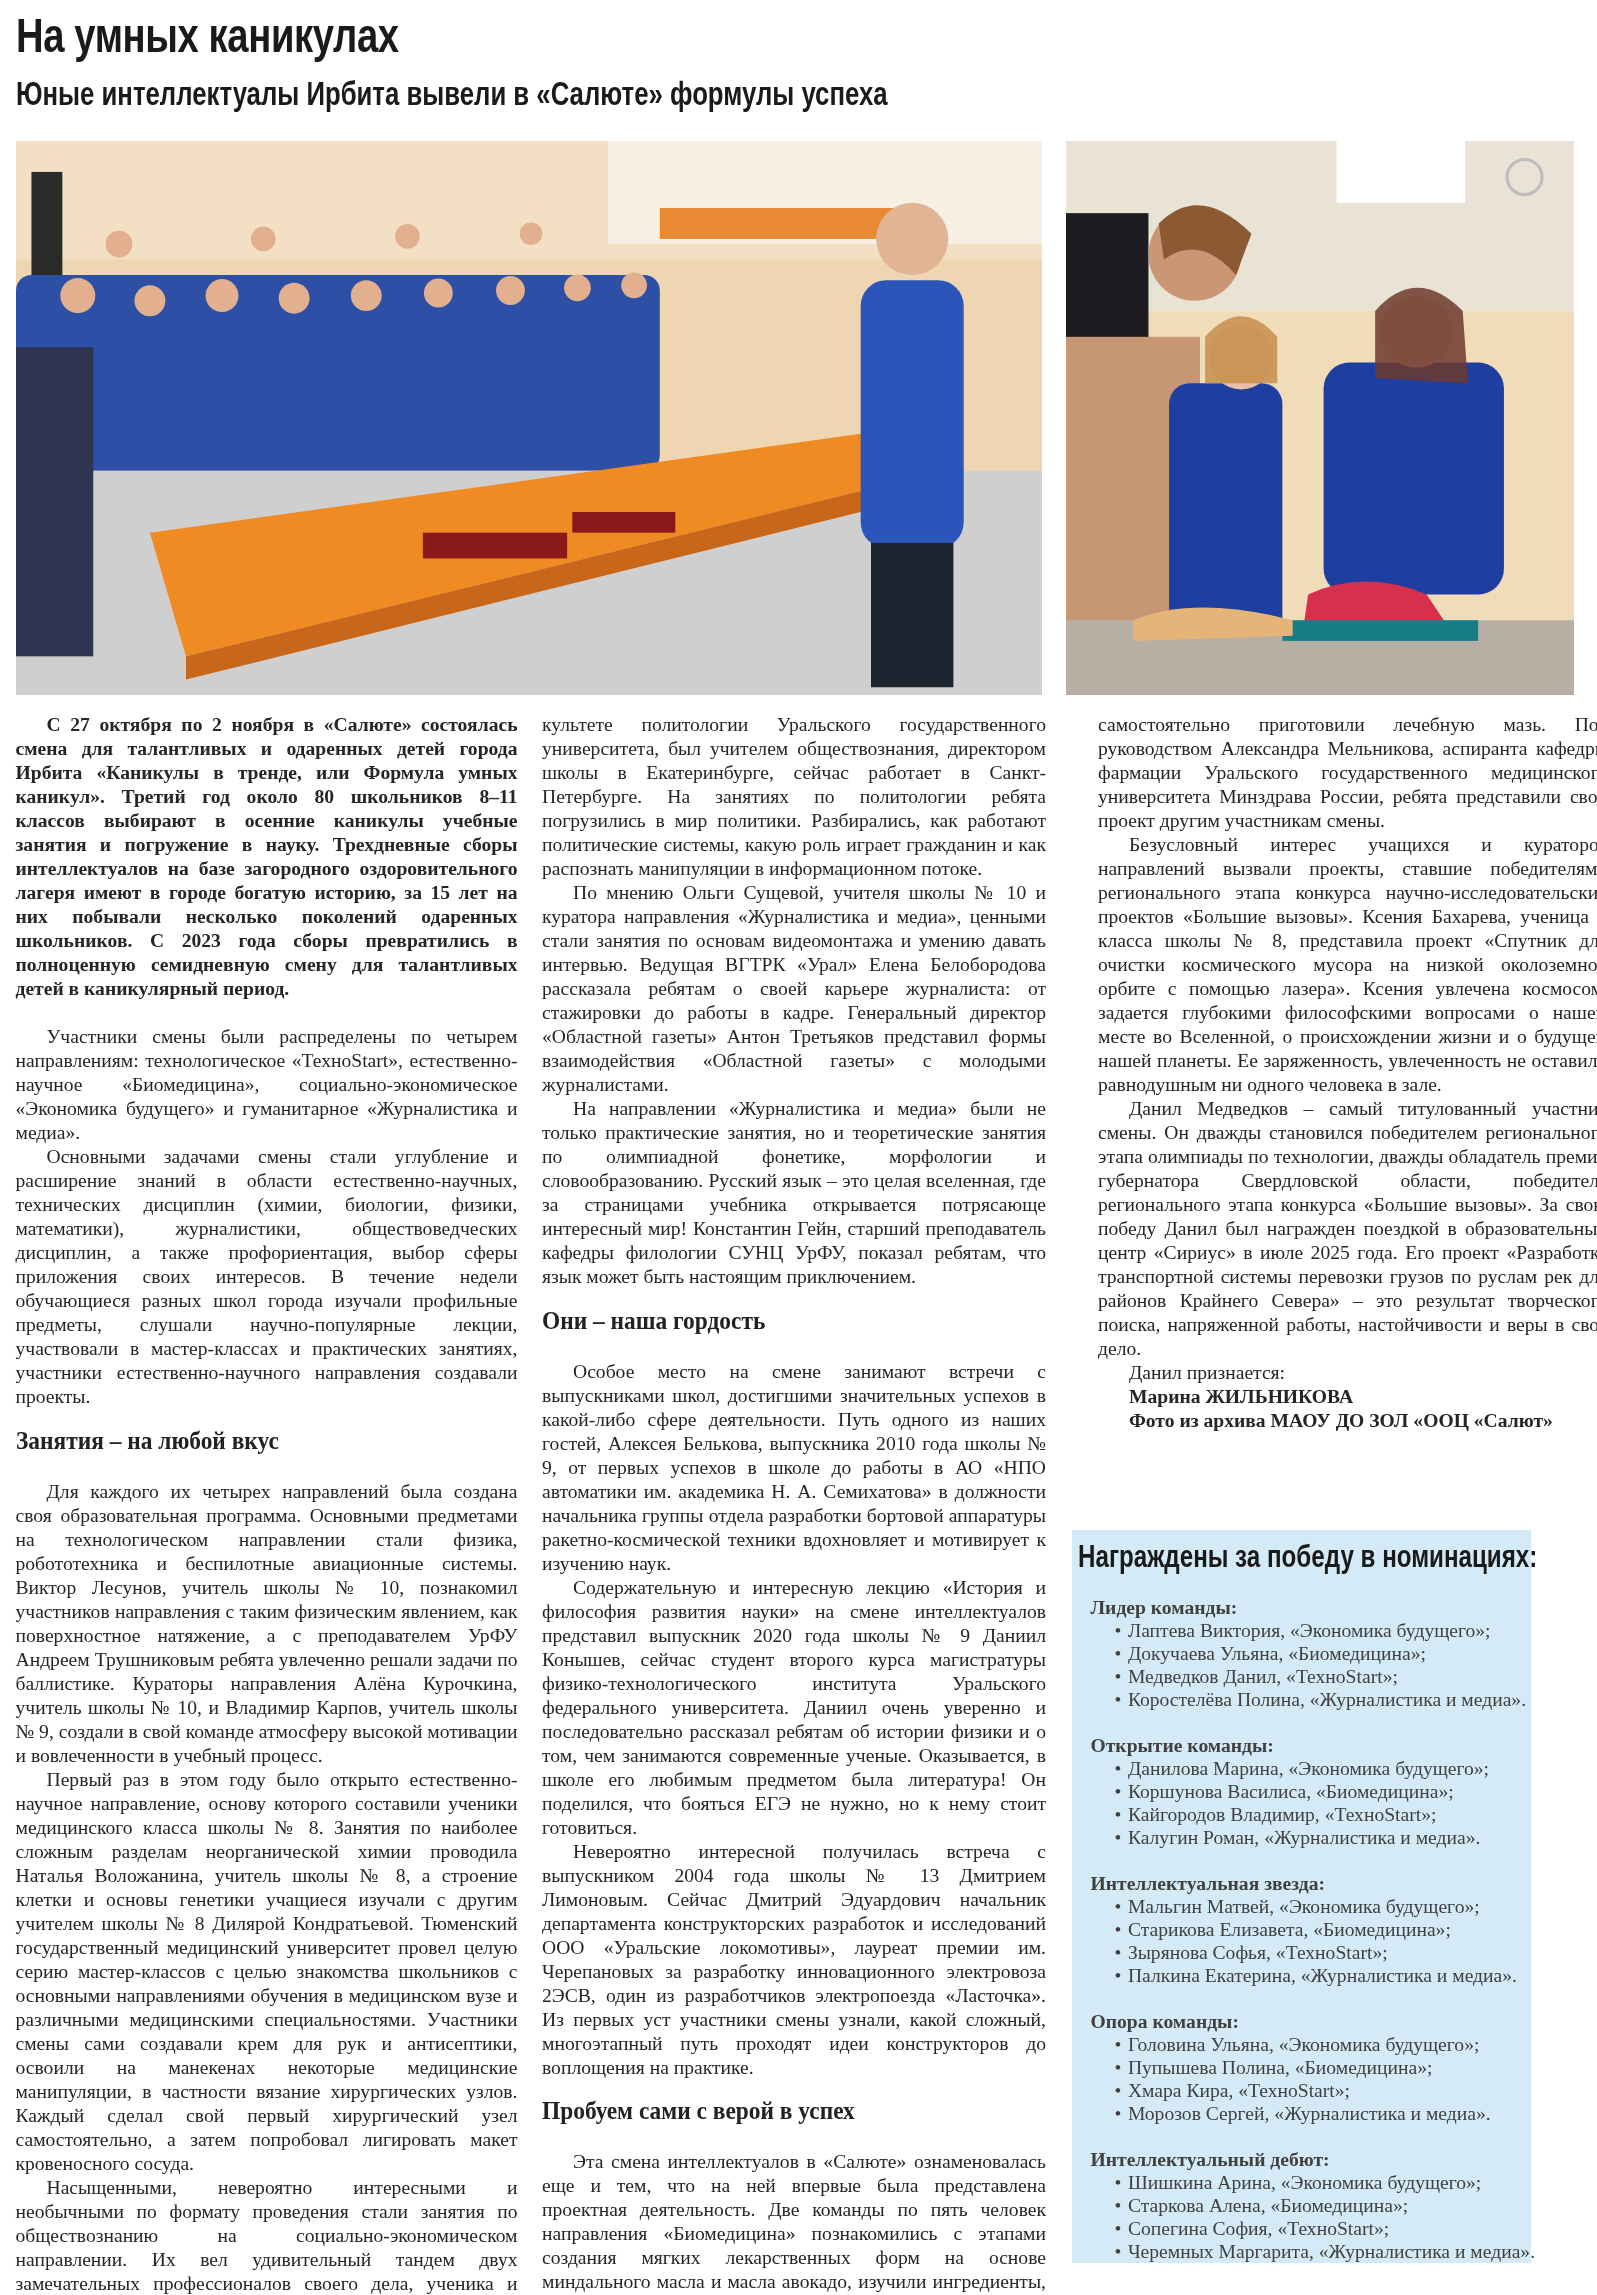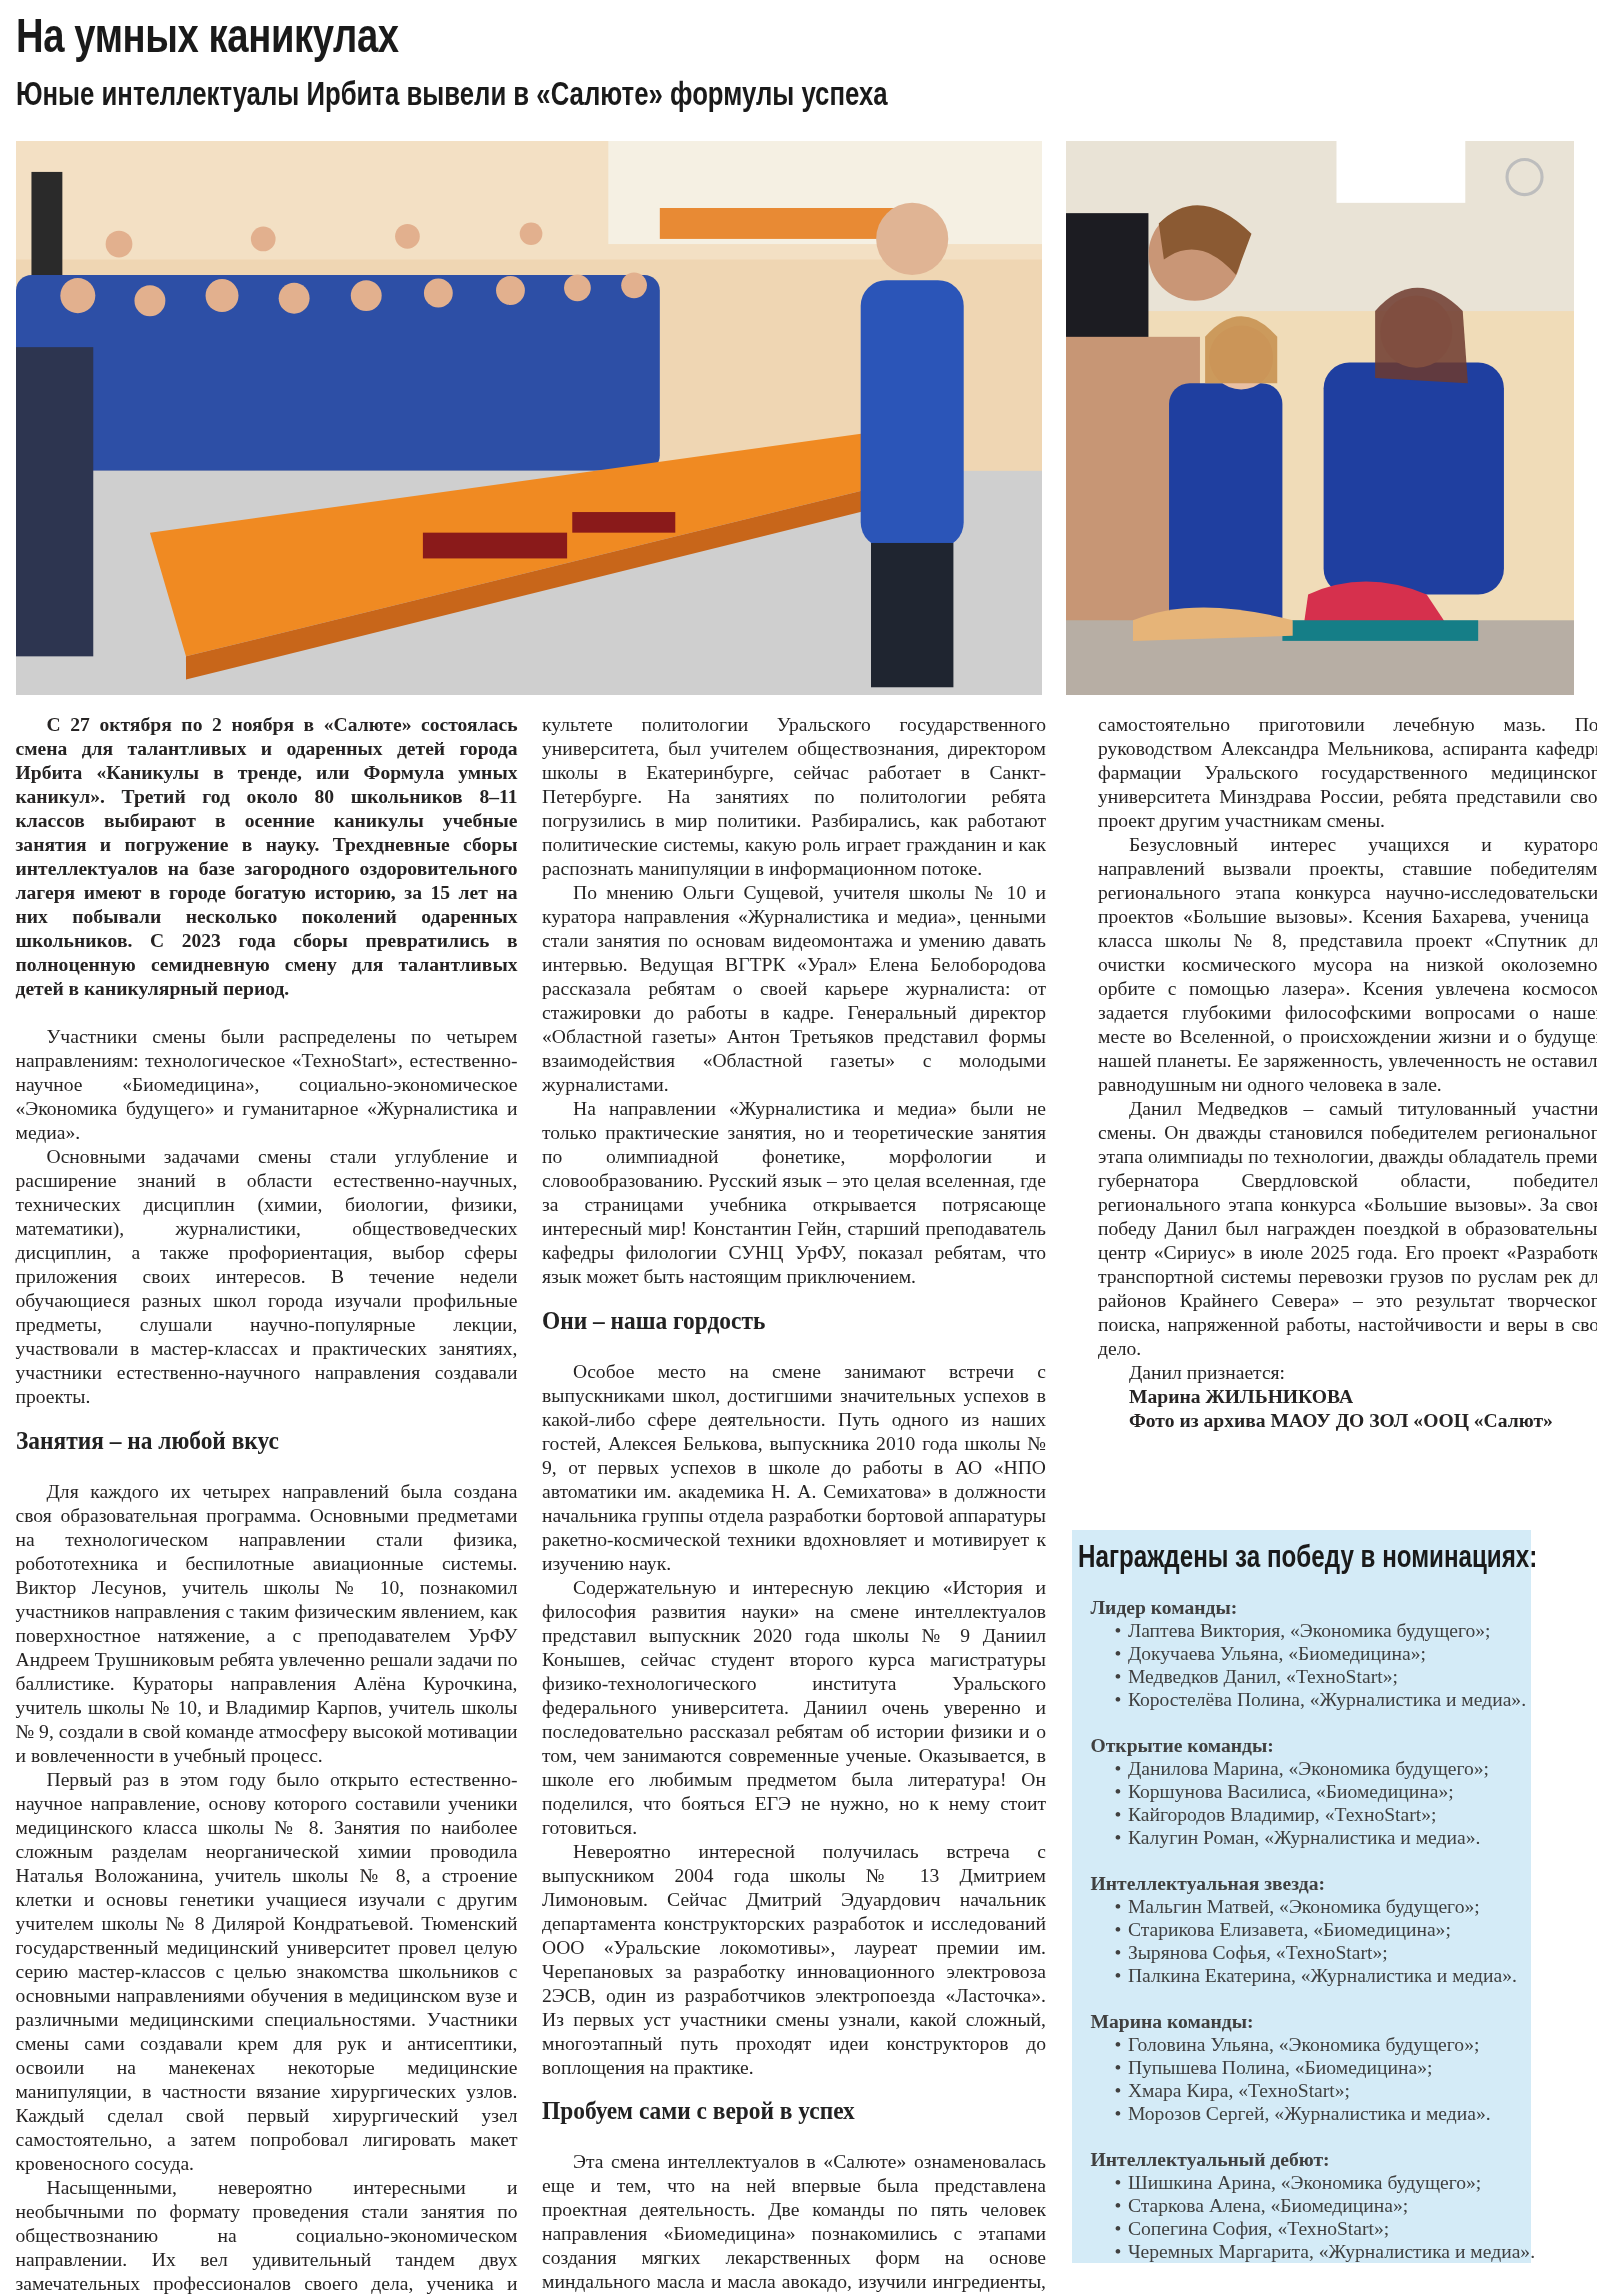--- a/index.html
+++ b/index.html
@@ -146,21 +146,21 @@
         <div class="nominee"><span class="bullet">•</span><span>Калугин Роман, «Журналистика и медиа».</span></div>
       </div>
       <div class="nomination">
         <div class="nomination-title">Интеллектуальная звезда:</div>
         <div class="nominee"><span class="bullet">•</span><span>Мальгин Матвей, «Экономика будущего»;</span></div>
         <div class="nominee"><span class="bullet">•</span><span>Старикова Елизавета, «Биомедицина»;</span></div>
         <div class="nominee"><span class="bullet">•</span><span>Зырянова Софья, «ТехноStart»;</span></div>
         <div class="nominee"><span class="bullet">•</span><span>Палкина Екатерина, «Журналистика и медиа».</span></div>
       </div>
       <div class="nomination">
-        <div class="nomination-title">Марина команды:</div>
+        <div class="nomination-title">Опора команды:</div>
         <div class="nominee"><span class="bullet">•</span><span>Головина Ульяна, «Экономика будущего»;</span></div>
         <div class="nominee"><span class="bullet">•</span><span>Пупышева Полина, «Биомедицина»;</span></div>
         <div class="nominee"><span class="bullet">•</span><span>Хмара Кира, «ТехноStart»;</span></div>
         <div class="nominee"><span class="bullet">•</span><span>Морозов Сергей, «Журналистика и медиа».</span></div>
       </div>
       <div class="nomination">
         <div class="nomination-title">Интеллектуальный дебют:</div>
         <div class="nominee"><span class="bullet">•</span><span>Шишкина Арина, «Экономика будущего»;</span></div>
         <div class="nominee"><span class="bullet">•</span><span>Старкова Алена, «Биомедицина»;</span></div>
         <div class="nominee"><span class="bullet">•</span><span>Сопегина София, «ТехноStart»;</span></div>

